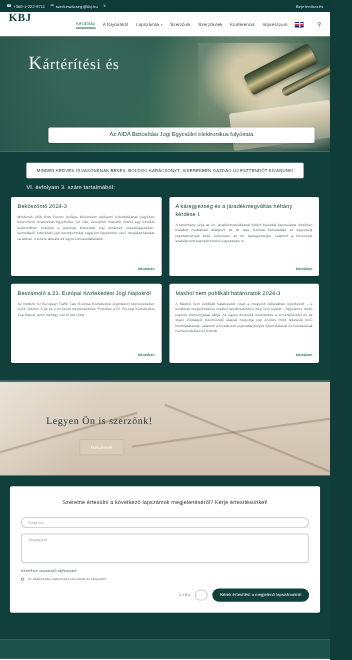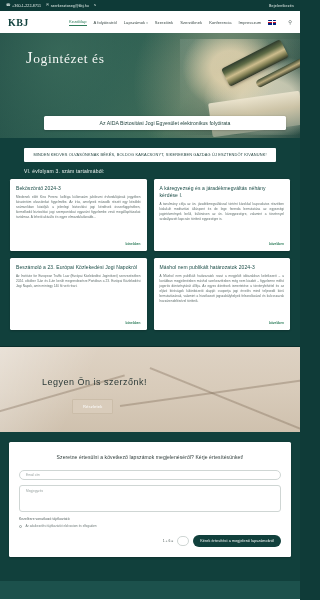--- a/index.html
+++ b/index.html
@@ -19,21 +19,21 @@
   }
   .topbar .tb-group { display:flex; align-items:center; gap:5px; }
   .topbar .tb-item { display:flex; align-items:center; gap:1.5px; white-space:nowrap; }
   .topbar .spacer { flex: 1 1 auto; }
   .ico { display:inline-block; line-height:1; font-size:3.6px; }
   .tb-right { font-size:3.6px; letter-spacing:.2px; }
 
   
   .navbar {
     height: 22px; background: #ffffff;
-    display:flex; align-items:center; padding: 0 8px;
+    display:flex; padding: 0 8px;
     border-bottom: 0px solid #eee;
   }
   .logo {
     font-family: "Liberation Serif", serif;
     font-size: 10px; color:#13433f; letter-spacing:.4px; font-weight:700;
   }
   .nav-items { display:flex; align-items:center; gap:7px; margin-left:auto; }
   .nav-link {
     font-size:4.1px; color:#3c4a48; white-space:nowrap; letter-spacing:.05px;
   }
@@ -130,21 +130,21 @@
       linear-gradient(115deg, rgba(255,255,255,.35) 0%, rgba(255,255,255,0) 30%),
       linear-gradient(180deg,#ded2c3 0%,#d8cbba 50%,#cfc1ae 100%);
     border-top:1.5px solid #0b2f2c;
   }
   .author-cta .streak {
     position:absolute; height:1.6px; background:rgba(120,100,80,.35);
     filter:blur(.6px); transform-origin:left center;
   }
   .author-cta h2 {
     position:absolute; left:42px; top:30px;
-    font-family:Liberation Sans, sans-serif; font-size:9px;
+    font-family:Liberation Serif, serif; font-size:9px;
     color:#2b3a38; letter-spacing:.5px; font-weight:400;
   }
   .cta-btn {
     position:absolute; left:72px; top:52px;
     background:#d9ccbb; color:#ffffff; font-size:4px;
     padding:4px 10px; border-radius:1px; border:.4px solid #cbbda9;
     letter-spacing:.2px;
   }
 
   
@@ -220,21 +220,21 @@
     </div>
   </div>
 
   <div class="hero">
     <div class="gavel">
       <div class="gavel-head"></div>
       <div class="gavel-handle"></div>
       <div class="book"></div>
     </div>
     <div class="hero-title">
-      <span>Jogintézet és</span>
+      <span>Kártérítési és</span>
     </div>
     <div class="hero-sub">Az AIDA Biztosítási Jogi Egyesület elektronikus folyóirata</div>
   </div>
 
   <div class="green-section">
     <div class="xmas-banner">MINDEN KEDVES OLVASÓNKNAK BÉKÉS, BOLDOG KARÁCSONYT, SIKEREKBEN GAZDAG ÚJ ESZTENDŐT KÍVÁNUNK!</div>
     <div class="issue-line">VI. évfolyam 3. szám  tartalmából:</div>
 
     <div class="cards">
 

